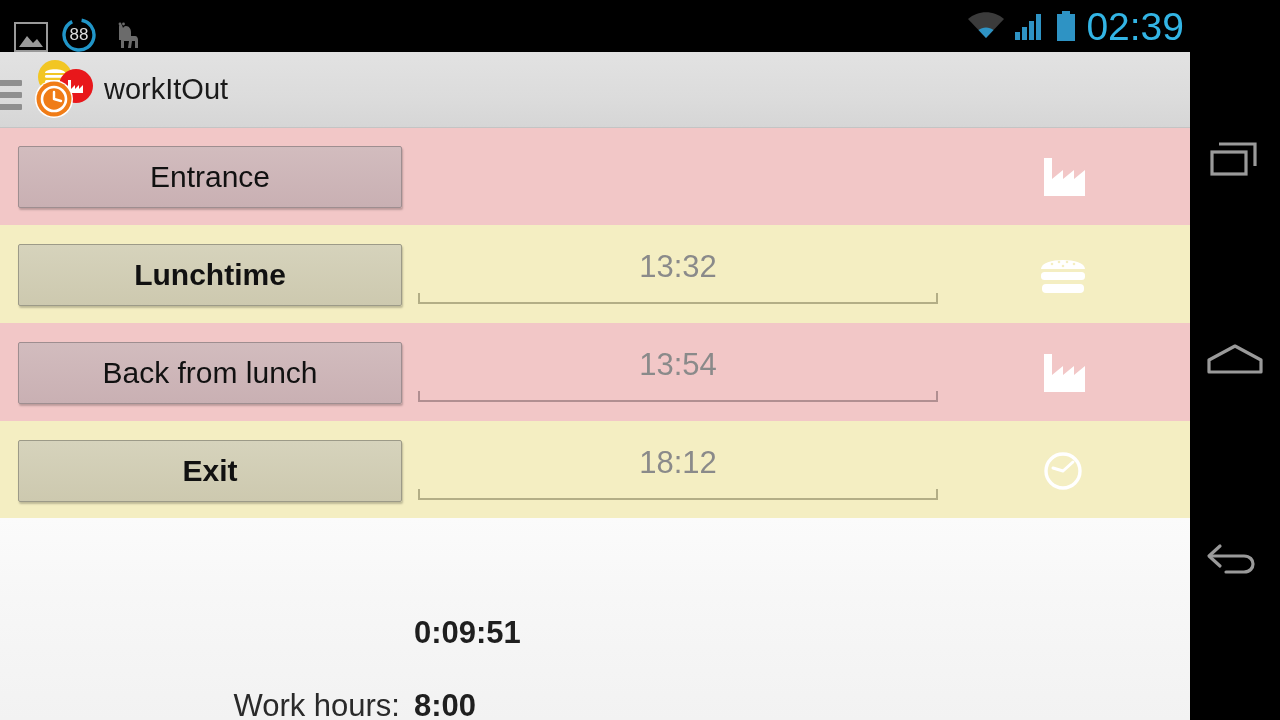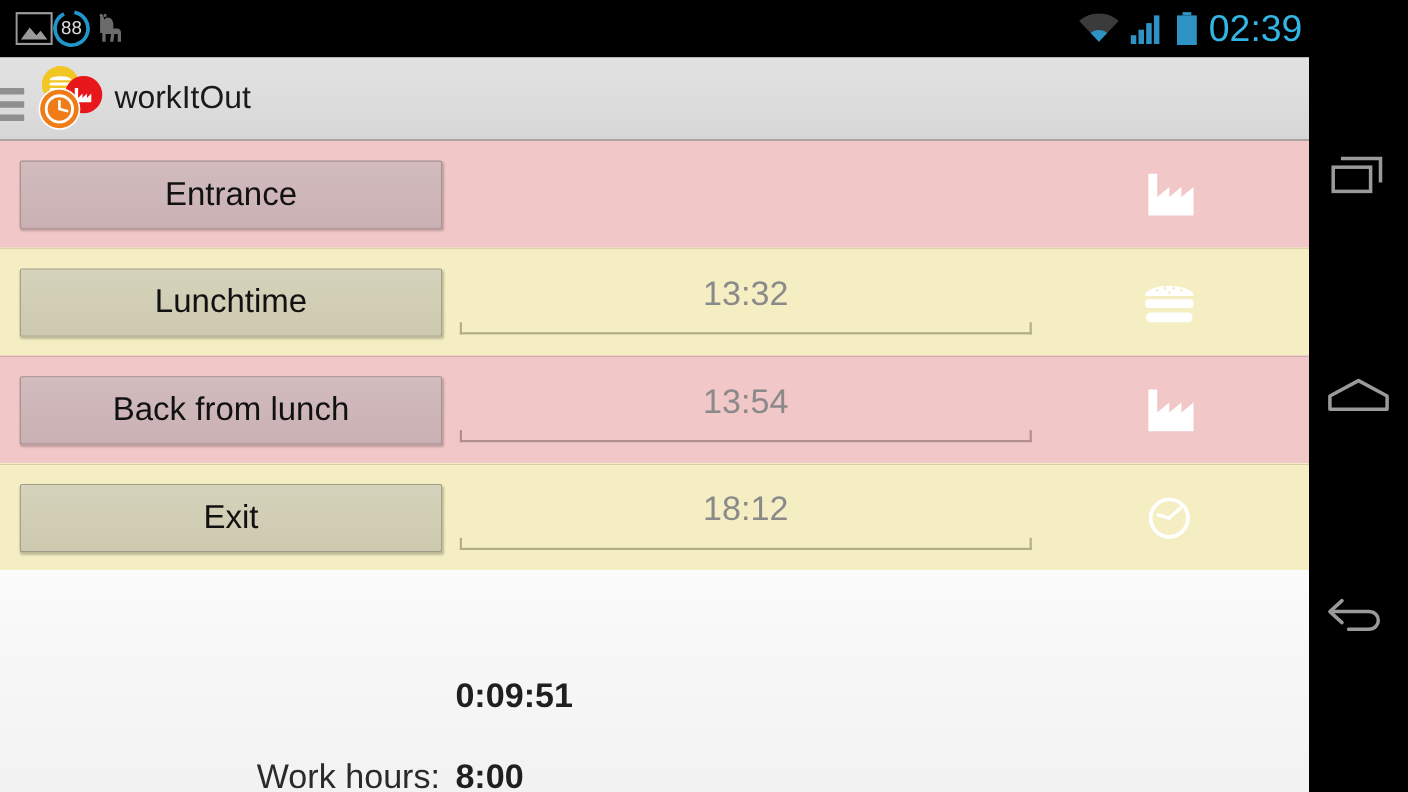--- a/index.html
+++ b/index.html
@@ -9,25 +9,25 @@
     font-family: "Liberation Sans", sans-serif;
     overflow: hidden;
   }
   #screen { position: relative; width: 1280px; height: 720px; background:#000; }
 
   
   #statusbar {
     position: absolute; left:0; top:0; width:1190px; height:52px;
     background:#000; color:#fff;
   }
-  #statusbar-left { position:absolute; left:14px; top:0; height:52px; display:flex; align-items:center; }
+  #statusbar-left { position:absolute; left:14px; top:0; height:52px; display:flex; align-items:flex-end; gap:14px; }
   #statusbar-right { position:absolute; right:6px; top:0; height:52px; display:flex; align-items:center; gap:10px; }
   .sb-icon { display:block; }
   #clock {
-    font-size: 34px; color:#33b5e5; letter-spacing:0px; line-height:1;
+    font-size: 39px; color:#33b5e5; letter-spacing:0px; line-height:1;
     font-family:"Liberation Sans", sans-serif;
   }
 
   
   #actionbar {
     position:absolute; left:0; top:52px; width:1190px; height:76px;
     background: linear-gradient(#e2e2e2, #dcdcdc 60%, #d6d6d6);
     border-bottom:1px solid #c4c4c4;
     display:flex; align-items:center;
   }
@@ -60,21 +60,21 @@
     position:absolute; left:18px; top:18px; width:384px; height:62px;
     border:1px solid #9b9b9b;
     border-radius:2px;
     font-size:30px; color:#111;
     font-family:"Liberation Sans", sans-serif;
     display:flex; align-items:center; justify-content:center;
     box-shadow: 1px 2px 2px rgba(0,0,0,0.22);
     cursor:pointer; line-height:1;
   }
   .row.pink   .evt-btn { background: linear-gradient(#d2bcbe, #c9b0b3); border-color:#9e8e90; }
-  .row.yellow .evt-btn { background: linear-gradient(#d6d3bc, #cdc9af); border-color:#9c9a88; }
+  .row.yellow .evt-btn { background: linear-gradient(#d6d3bc, #cdc9af); border-color:#9c9a88;font-weight:bold; }
 
   .time-field {
     position:absolute; left:418px; top:20px; width:520px; height:58px;
     cursor:text;
   }
   .row:nth-child(1) .time-field { width:516px; }
   .time-val {
     position:absolute; left:0; right:0; top:2px;
     text-align:center; font-size:31px; color:#8a8a8a;
     font-family:"Liberation Sans", sans-serif; line-height:1.2;

